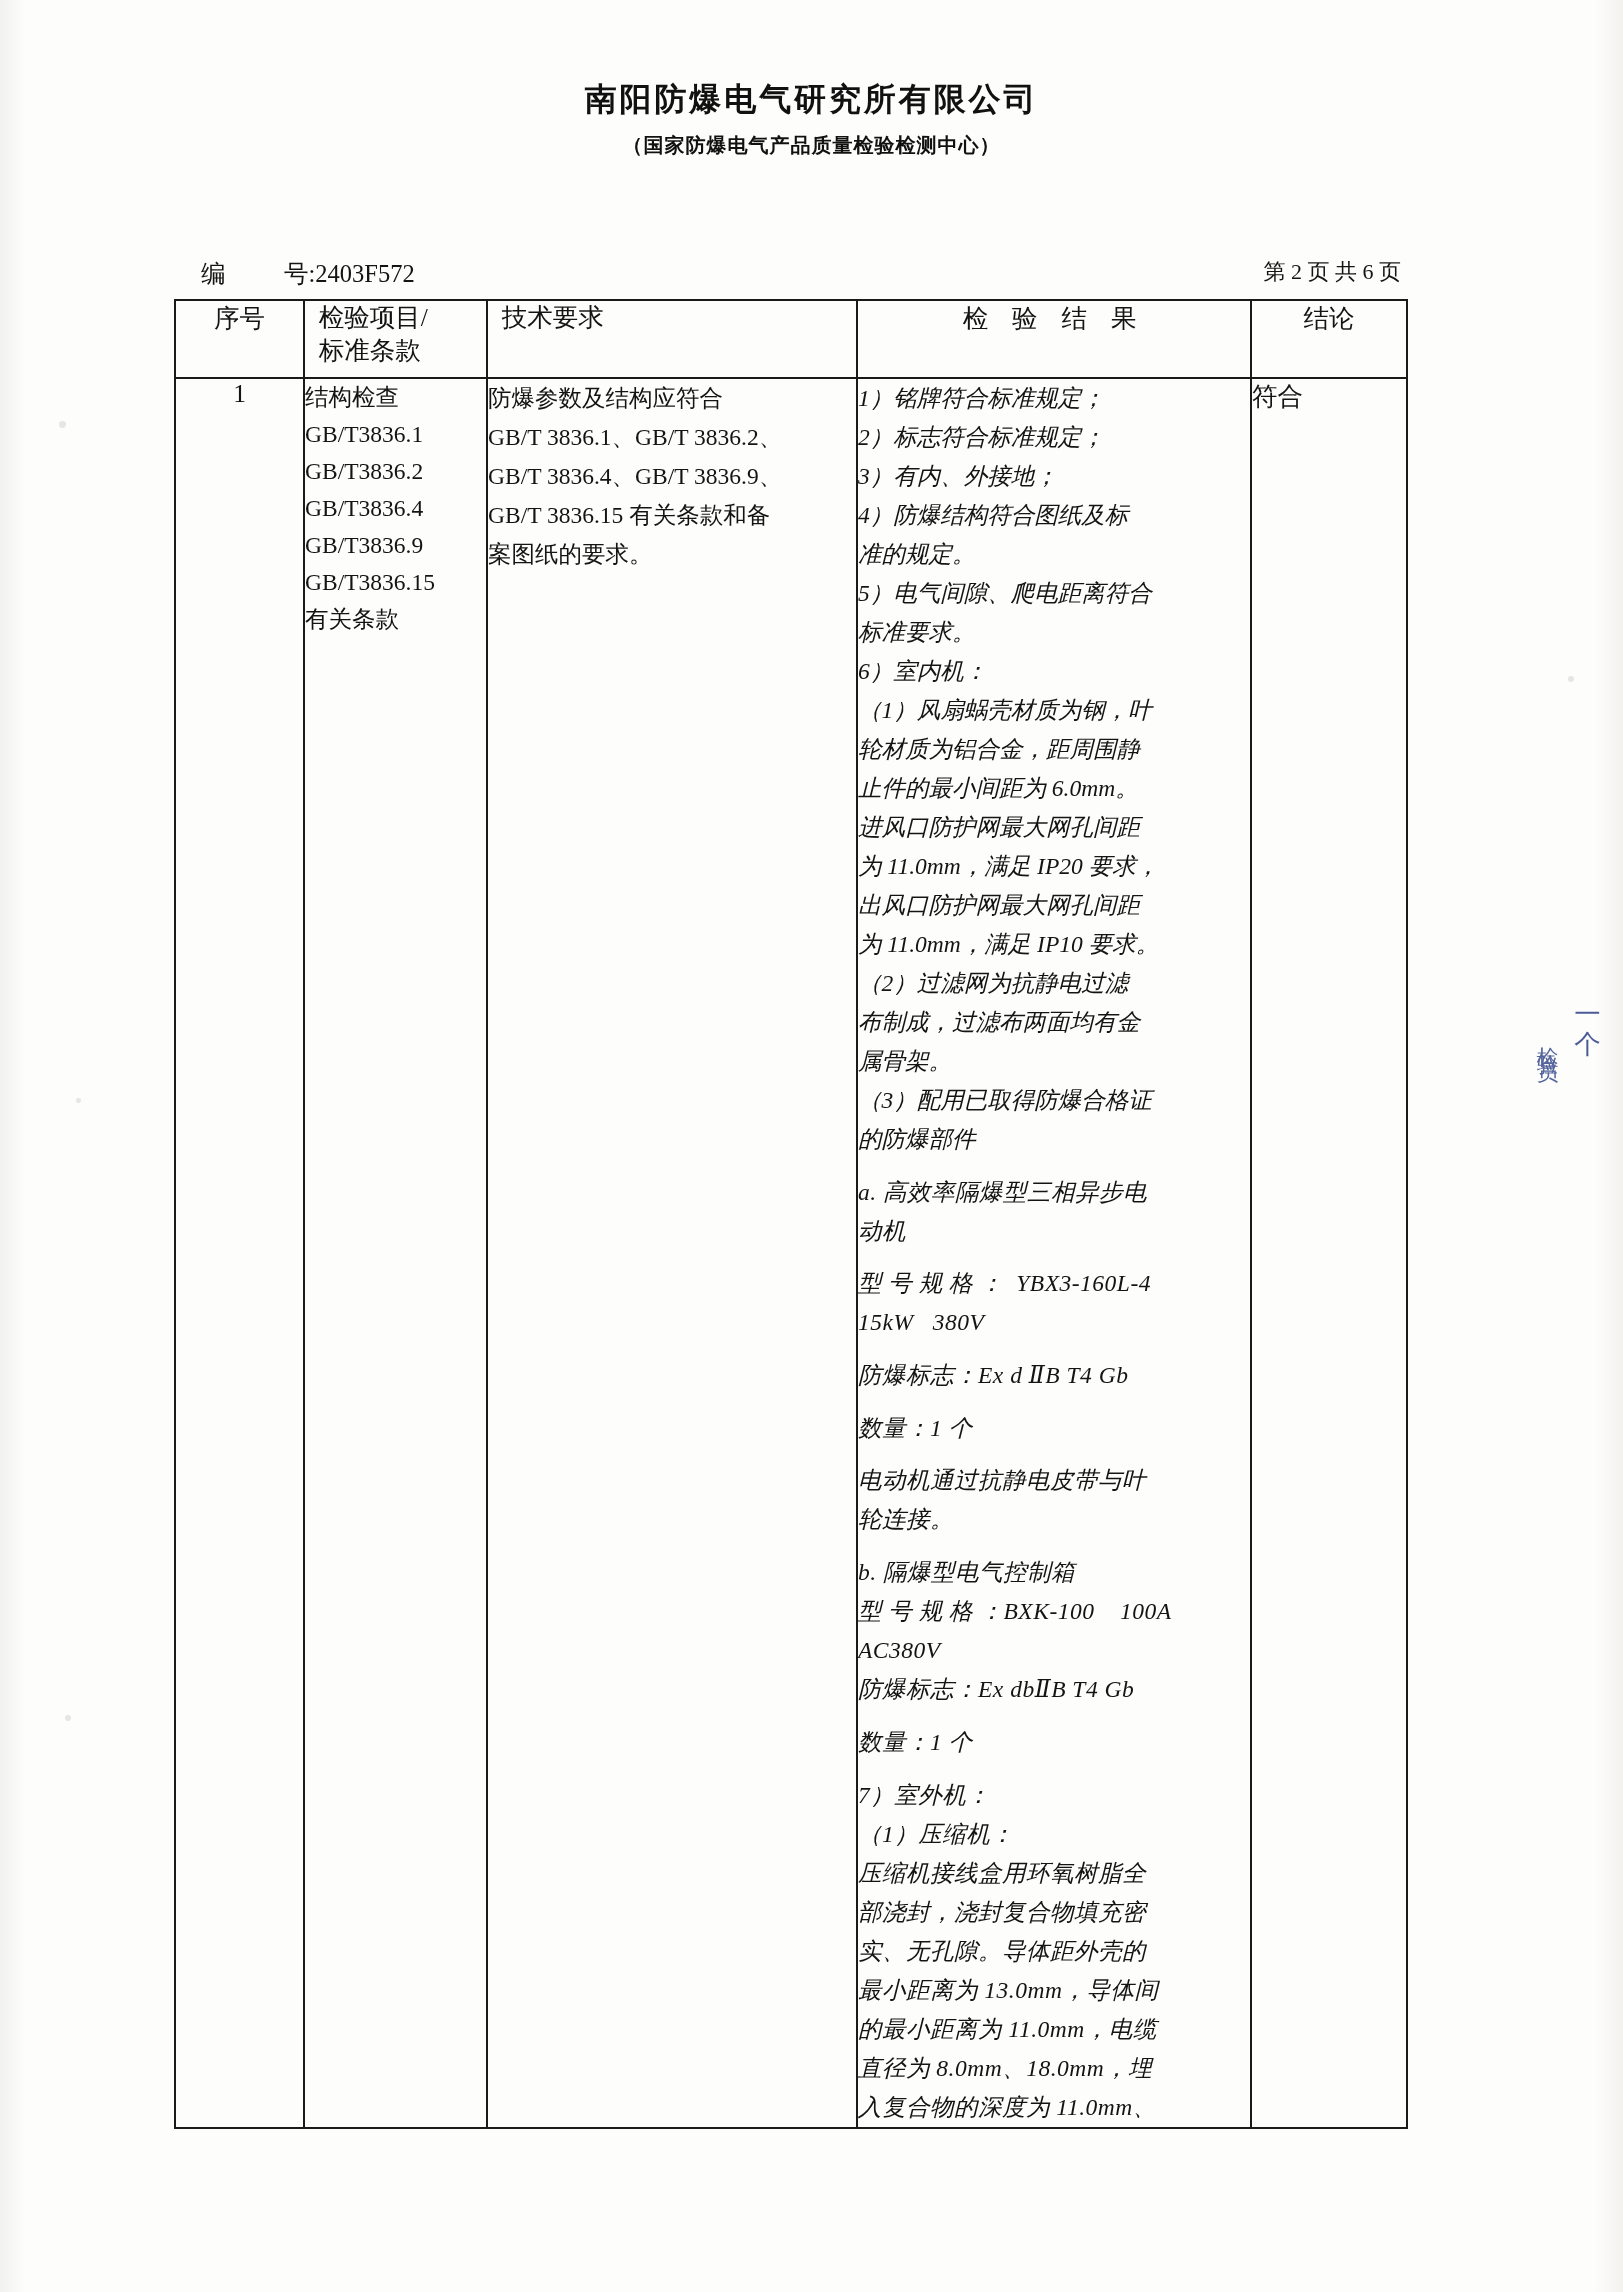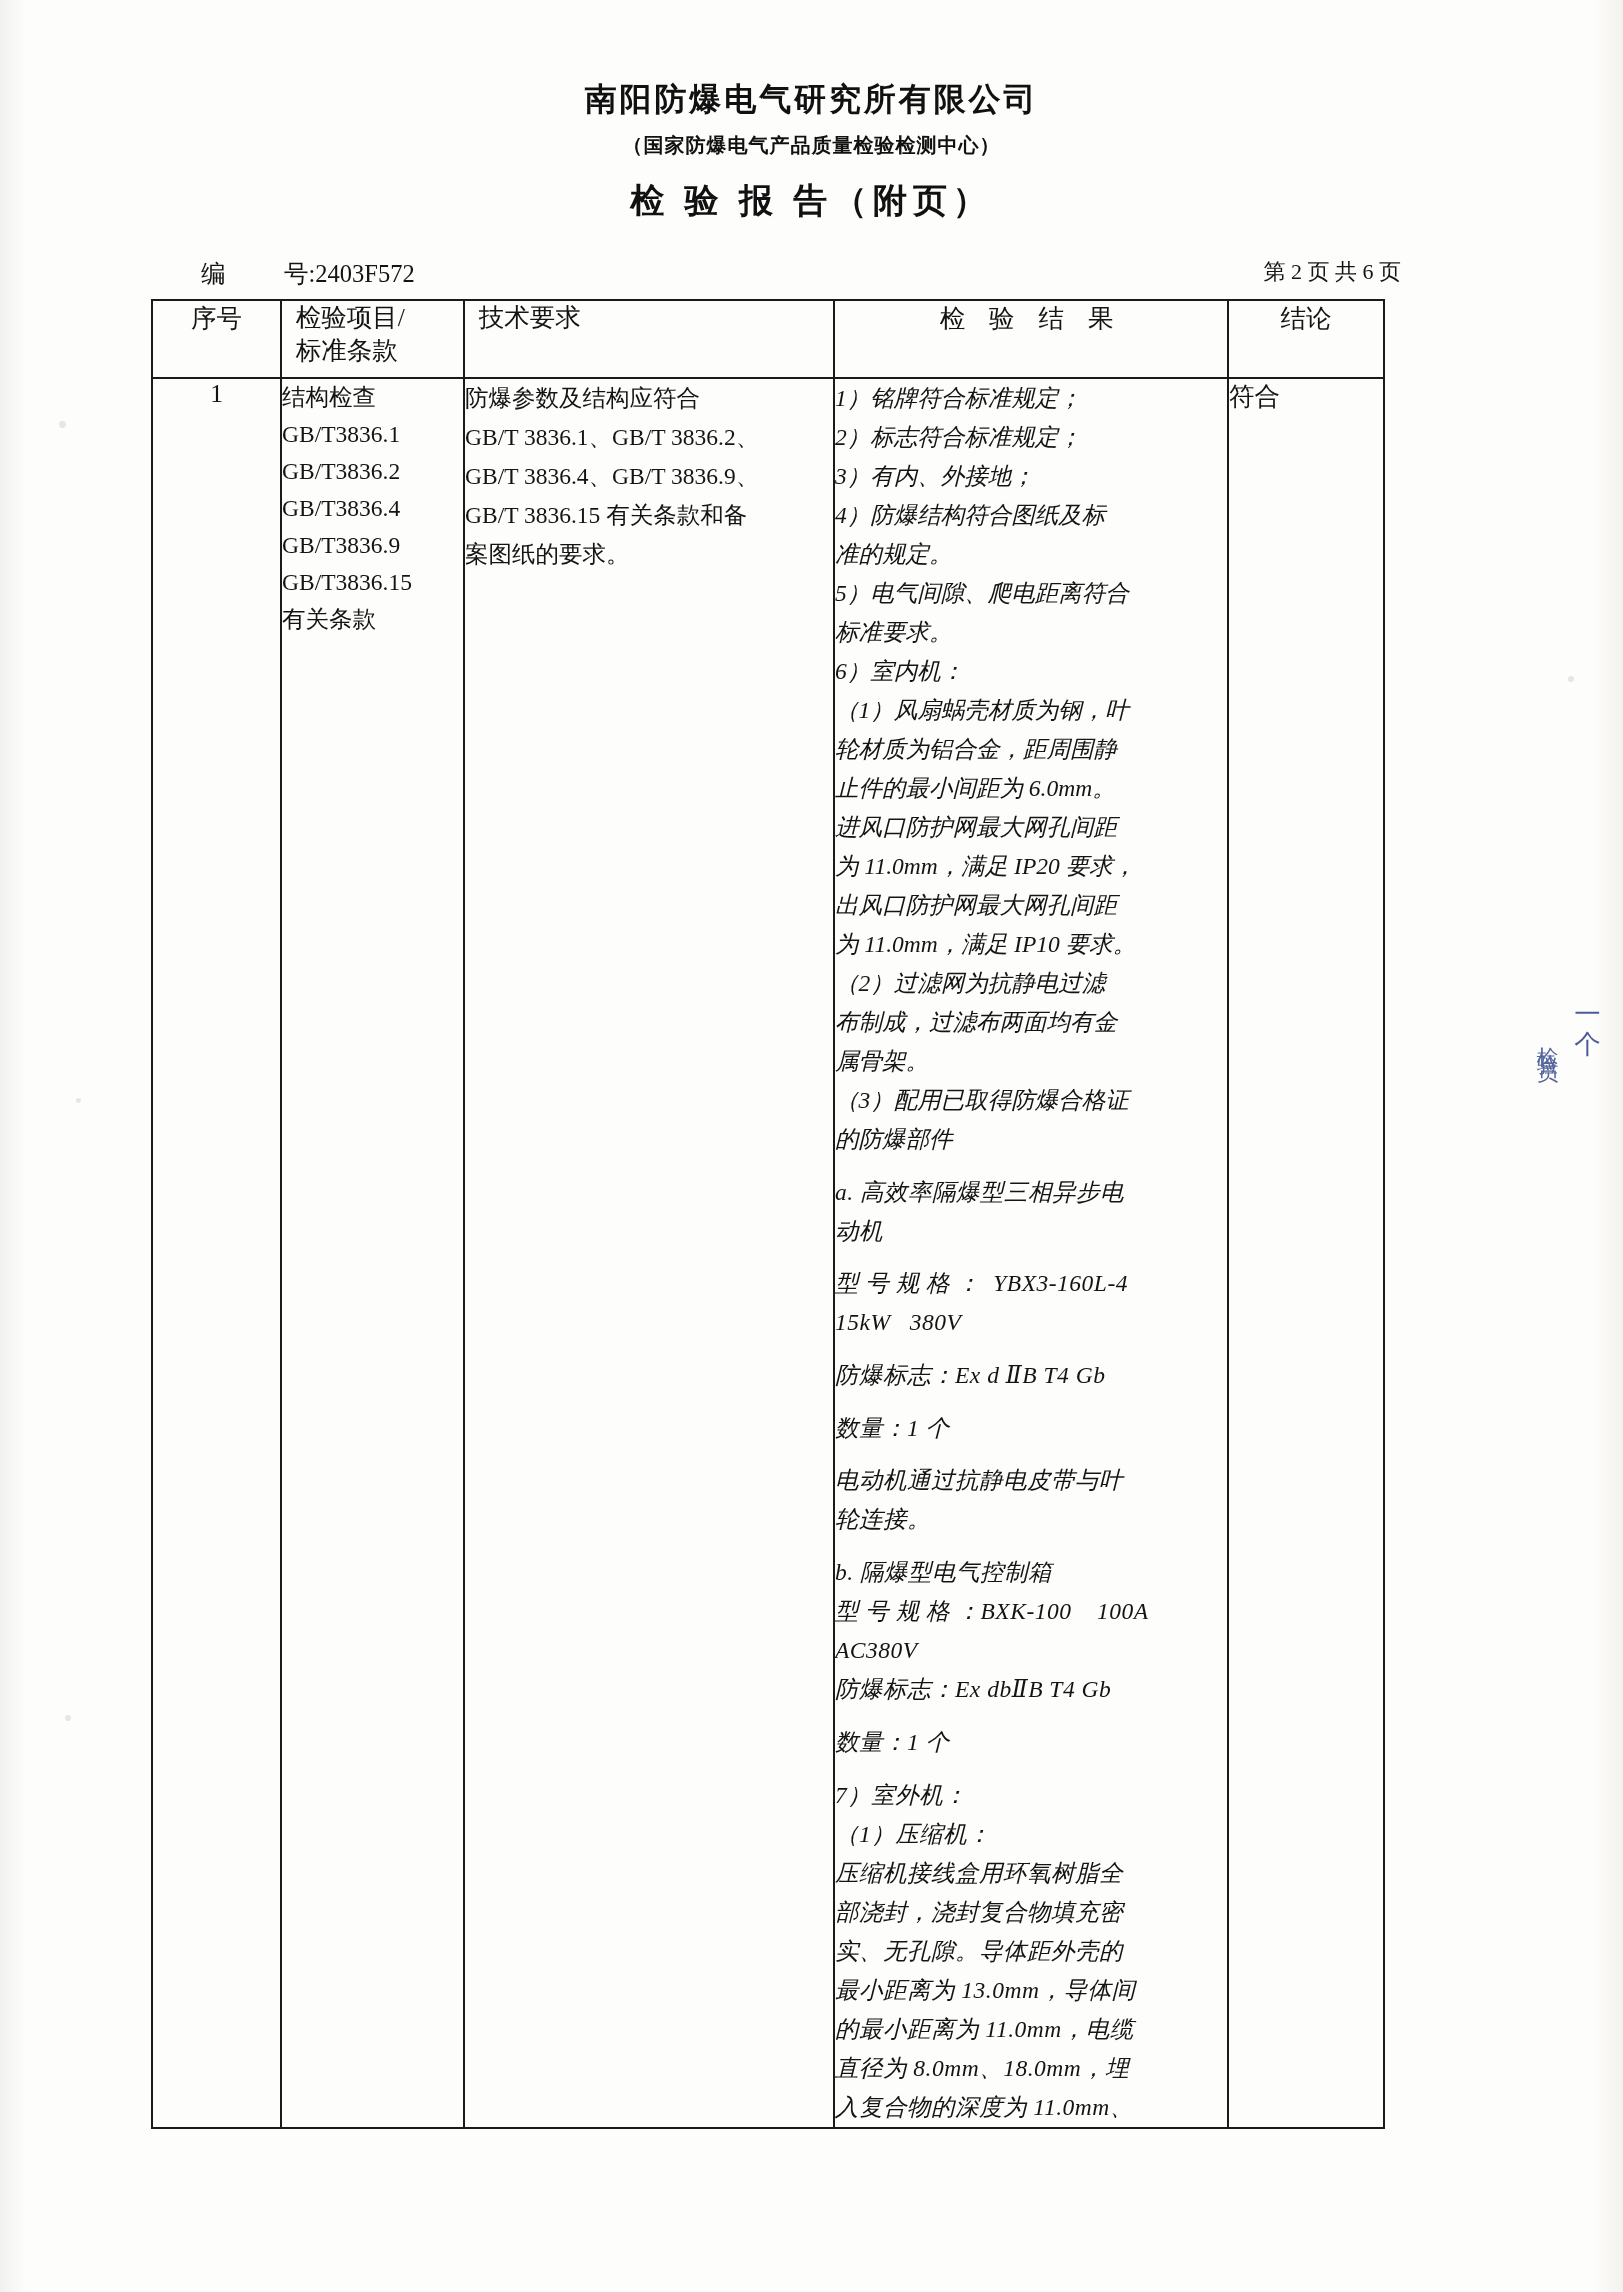--- a/index.html
+++ b/index.html
@@ -95,21 +95,21 @@
     right: 222px;
     top: 0;
     font-size: 22px;
     white-space: nowrap;
   }
 
   
   table.report {
     position: absolute;
     top: 299px;
-    left: 151px;
+    left: 174px;
     width: 1222px;
     border-collapse: collapse;
     table-layout: fixed;
   }
   table.report td, table.report th {
     border: 2px solid #1a1a1a;
     vertical-align: top;
     padding: 0;
   }
   thead th {
@@ -211,21 +211,20 @@
   <div class="paper-edge-right"></div>
 
   <div class="speck" style="left:59px; top:421px; width:6.9px; height:6.9px;"></div>
   <div class="speck" style="left:76px; top:1098px; width:4.9px; height:4.9px;"></div>
   <div class="speck" style="left:65px; top:1715px; width:5.9px; height:5.9px;"></div>
   <div class="speck" style="left:1568px; top:676px; width:5.9px; height:5.9px;"></div>
 
   <div class="header">
     <div class="org-line1">南阳防爆电气研究所有限公司</div>
     <div class="org-line2">（国家防爆电气产品质量检验检测中心）</div>
-    <div class="report-title">检 验 报 告（附页）</div>
   </div>
 
   <div class="meta-row">
     <span class="meta-no-label">编</span>
     <span class="meta-no-value">号:2403F572</span>
     <span class="meta-pages">第 2 页 共 6 页</span>
   </div>
 
   <table class="report">
     <thead>

